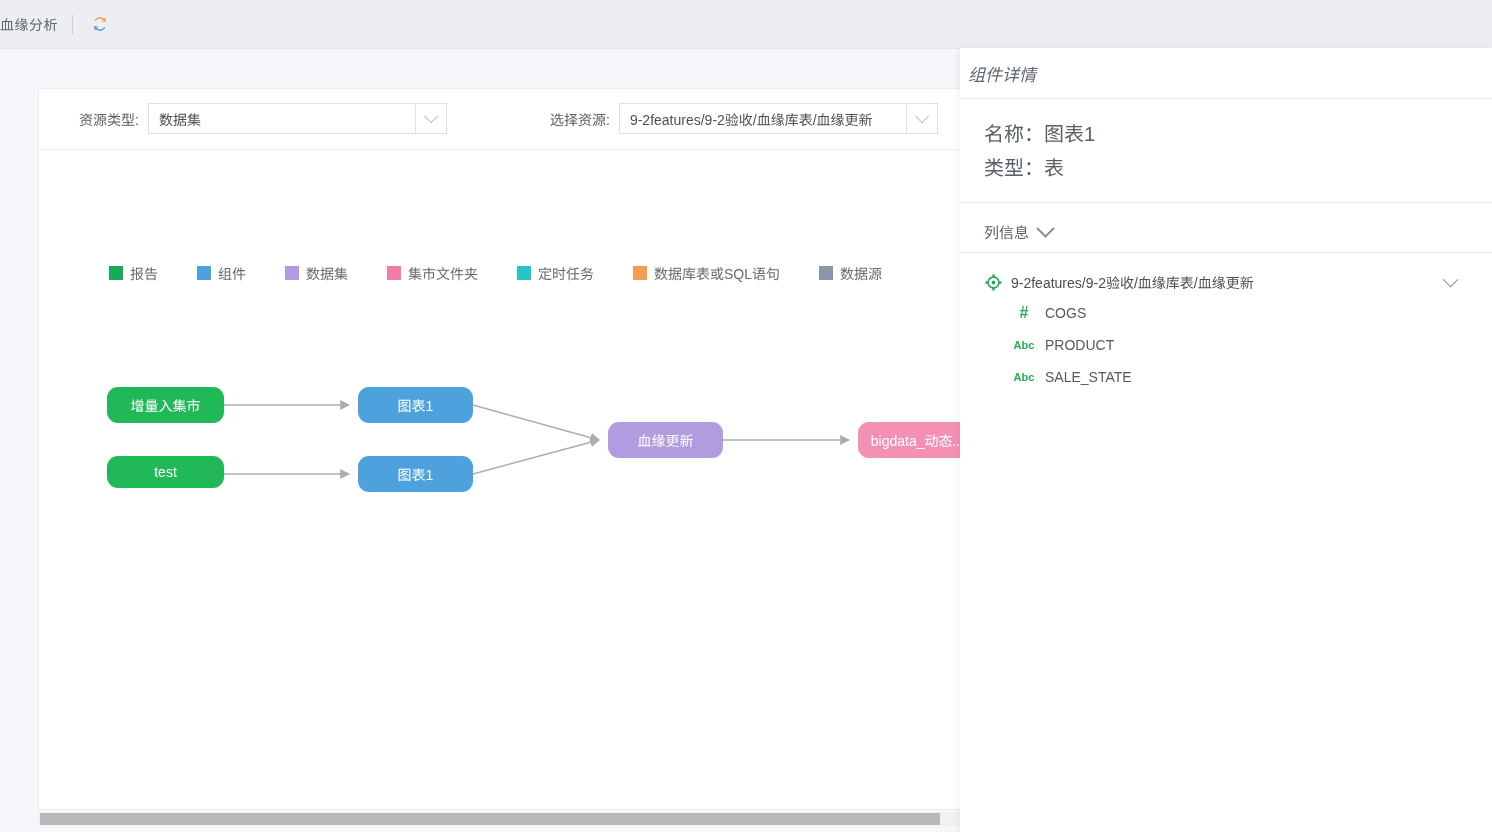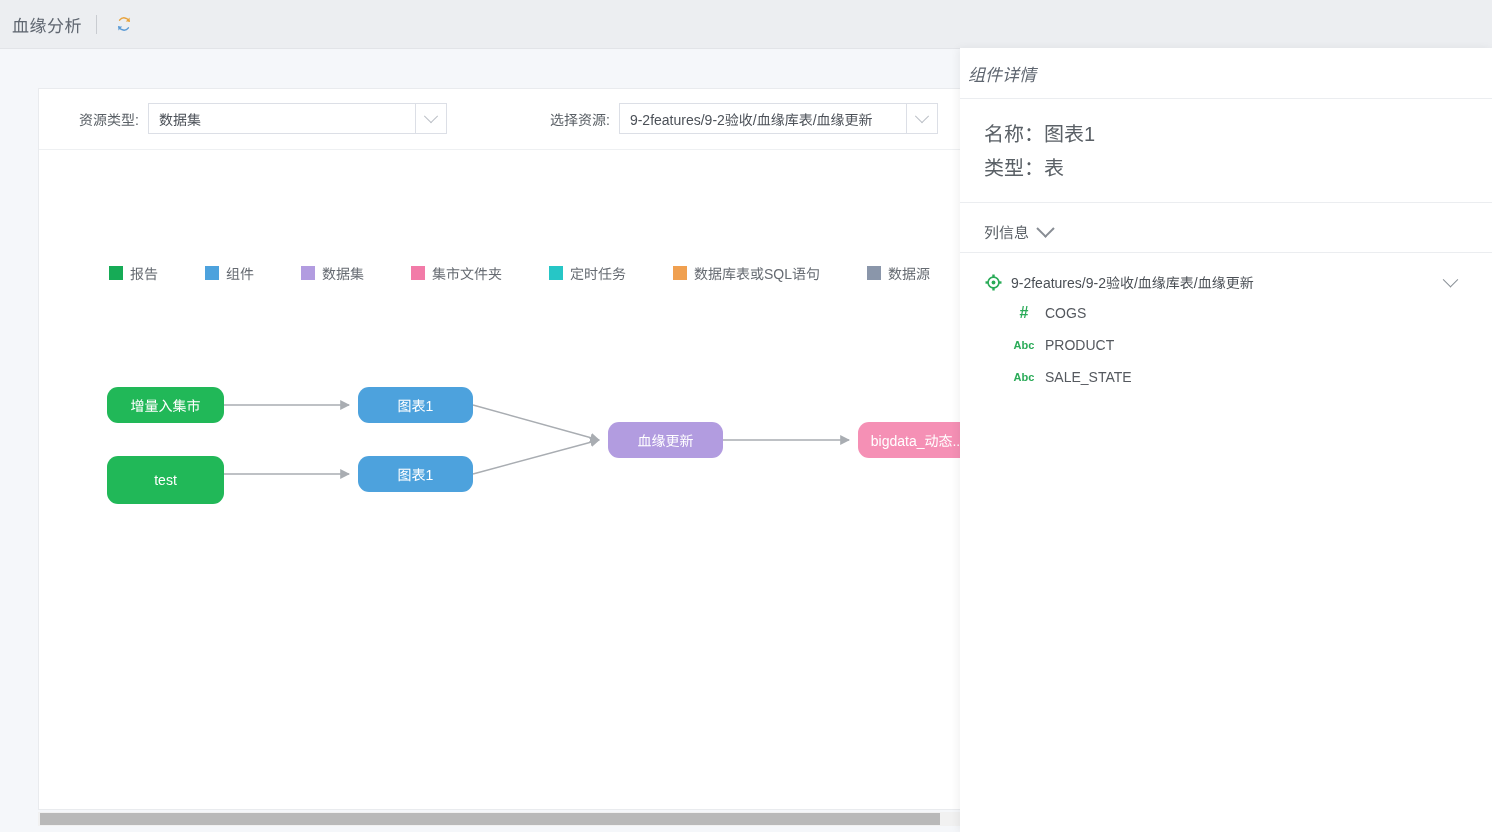--- a/index.html
+++ b/index.html
@@ -24,22 +24,21 @@
     left: 0; top: 0;
     width: 1492px;
     height: 49px;
     background: #eceef1;
     border-bottom: 1px solid #e2e4e8;
     display: flex;
     align-items: center;
     box-sizing: border-box;
   }
   .topbar-title {
-    margin-left: 12px;
-    font-size: 17px;
+    font-size: 14px;
     color: #5f6670;
     letter-spacing: .5px;
   }
   .topbar-sep {
     margin: 0 14px;
     width: 1px;
     height: 19px;
     background: #c9ccd1;
   }
   .refresh-btn {
@@ -132,21 +131,20 @@
   .legend-title {
     font-size: 14px;
     color: #5a6066;
     font-weight: bold;
     margin-bottom: 9px;
   }
   .legend-items {
     display: flex;
     align-items: flex-start;
     white-space: nowrap;
-    gap: 8px;
   }
   .legend-item {
     display: flex;
     align-items: center;
     margin-right: 39px;
     cursor: pointer;
   }
   .legend-swatch {
     width: 14px;
     height: 14px;
@@ -393,21 +391,21 @@
       </defs>
     <line x1="185" y1="70" x2="310" y2="70" stroke="#a9adb2" stroke-width="1.4" marker-end="url(#arrow)"></line>
         <line x1="185" y1="139" x2="310" y2="139" stroke="#a9adb2" stroke-width="1.4" marker-end="url(#arrow)"></line>
         <line x1="434" y1="70" x2="560" y2="105" stroke="#a9adb2" stroke-width="1.4" marker-end="url(#arrow)"></line>
         <line x1="434" y1="139" x2="560" y2="105" stroke="#a9adb2" stroke-width="1.4" marker-end="url(#arrow)"></line>
         <line x1="684" y1="105" x2="810" y2="105" stroke="#a9adb2" stroke-width="1.4" marker-end="url(#arrow)"></line>
         <line x1="934" y1="105" x2="1054" y2="105" stroke="#a9adb2" stroke-width="1.4"></line>
       </svg>
     <div id="graph-nodes">
         <div class="node" style="left: 68px; top: 52px; width: 117px; height: 36px; background: rgb(33, 184, 88);">增量入集市</div>
-        <div class="node" style="left: 68px; top: 121px; width: 117px; height: 48px; background: rgb(33, 184, 88);">test</div>
+        <div class="node" style="left: 68px; top: 121px; width: 117px; height: 32px; background: rgb(33, 184, 88);">test</div>
         <div class="node" style="left: 319px; top: 52px; width: 115px; height: 36px; background: rgb(77, 162, 221);">图表1</div>
         <div class="node" style="left: 319px; top: 121px; width: 115px; height: 36px; background: rgb(77, 162, 221);">图表1</div>
         <div class="node" style="left: 569px; top: 87px; width: 115px; height: 36px; background: rgb(178, 156, 224);">血缘更新</div>
         <div class="node" style="left: 819px; top: 87px; width: 115px; height: 36px; background: rgb(245, 144, 181);">bigdata_动态..</div>
       </div>
   </div>
 
 </div>
 
 <div class="hscroll-track"></div>

